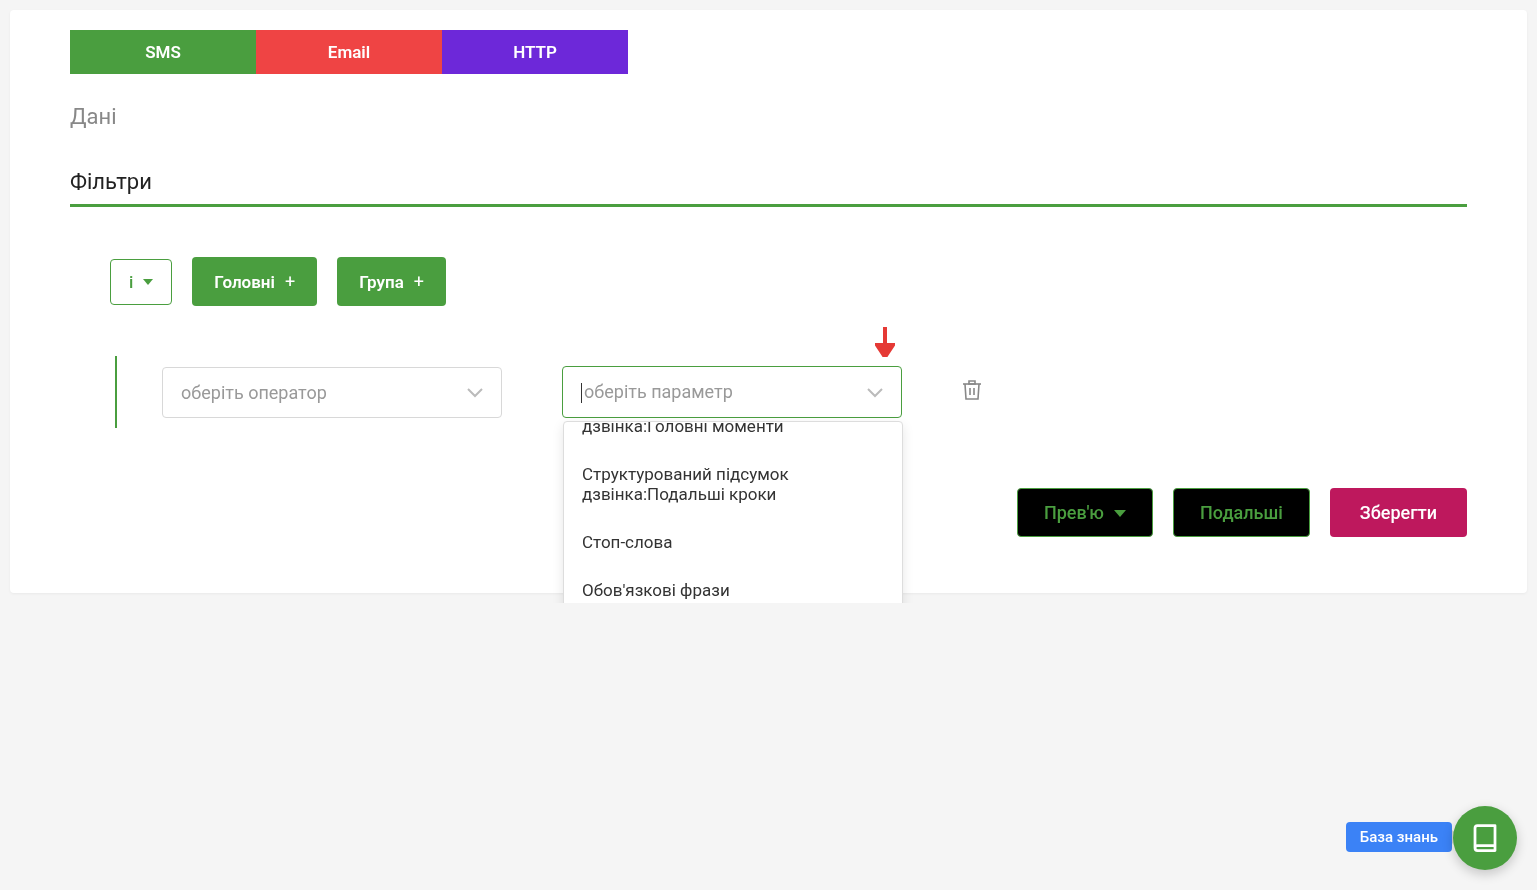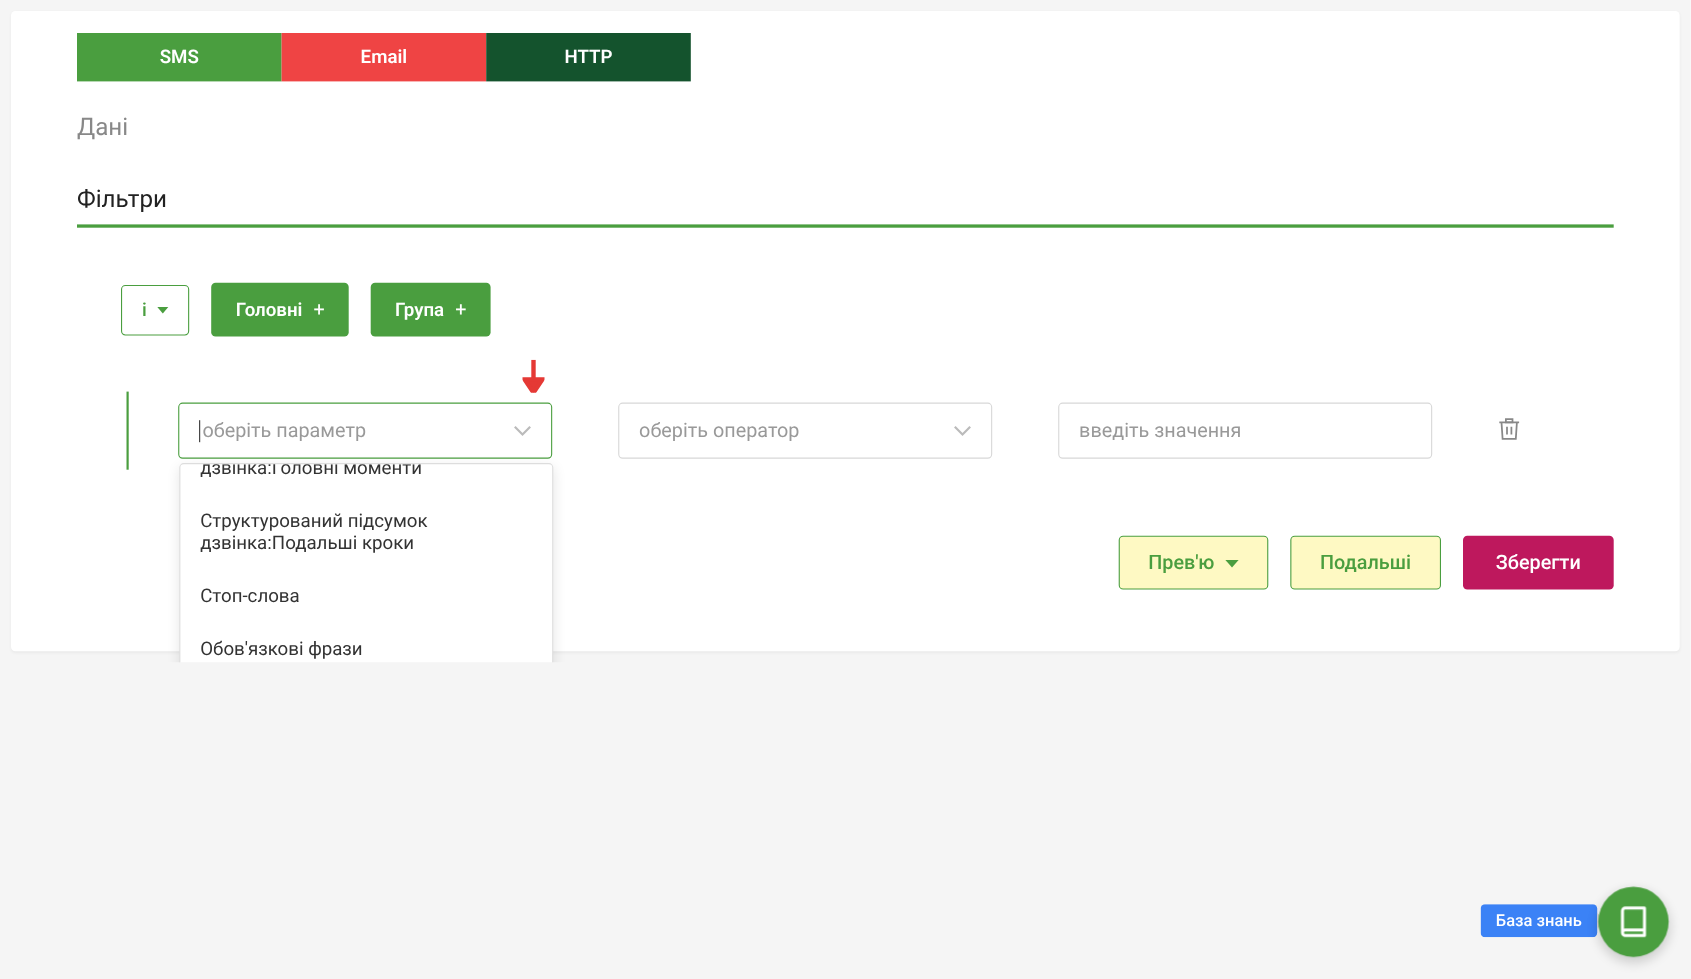--- a/index.html
+++ b/index.html
@@ -29,21 +29,21 @@
       text-align: center;
       color: #fff;
       font-weight: 600;
       font-size: 17px;
       cursor: pointer;
       flex: 0 0 auto;
       width: 186px;
     }
     .top-tab.sms { background: #4a9e3f; }
     .top-tab.email { background: #ef4444; }
-    .top-tab.http { background: #14532d; }
+    .top-tab.http { background: #6d28d9; }
     .sub-tabs {
       display: flex;
       gap: 30px;
       margin-bottom: 50px;
       flex-direction: column;
     }
     .sub-tab {
       font-size: 22px;
       color: #888;
       padding-bottom: 10px;
@@ -198,21 +198,21 @@
       font-weight: bold;
       pointer-events: none;
     }
     .action-row {
       display: flex;
       justify-content: flex-end;
       gap: 20px;
       margin-top: 60px;
     }
     .btn-outline {
-      background: #fef9c3;
+      background: #000000;
       border: 1.5px solid #4a9e3f;
       color: #4a9e3f;
       padding: 13px 26px;
       border-radius: 4px;
       font-size: 18px;
       font-weight: 500;
       cursor: pointer;
       display: flex;
       align-items: center;
       gap: 10px;
@@ -305,20 +305,29 @@
         <span class="plus">+</span>
       </button>
       <button class="btn-green">
         <span>Група</span>
         <span class="plus">+</span>
       </button>
     </div>
 
     <div class="filter-row-wrap">
       <div class="filter-row">
+        <div class="select-box gray">
+          <span class="placeholder">оберіть оператор</span>
+          <span class="chev">
+            <svg width="16" height="10" viewBox="0 0 16 10">
+                <path d="M1 1 L8 8 L15 1" stroke="#bbb" stroke-width="2" fill="none"></path>
+              </svg>
+          </span>
+        </div>
+
         <div class="select-box" style="position:relative;">
           <span class="red-arrow">
             <svg width="20" height="30" viewBox="0 0 20 30">
                 <path d="M10 0 L10 20 M10 30 L2 18 L18 18 Z" stroke="#e53935" stroke-width="4" fill="#e53935"></path>
               </svg>
           </span>
           <span class="placeholder cursor">оберіть параметр</span>
           <span class="chev">
             <svg width="16" height="10" viewBox="0 0 16 10">
                 <path d="M1 1 L8 8 L15 1" stroke="#bbb" stroke-width="2" fill="none"></path>
@@ -330,30 +339,20 @@
             <div class="dropdown-item">Структурований підсумок дзвінка:Подальші кроки</div>
             <div class="dropdown-item">Стоп-слова</div>
             <div class="dropdown-item">Обов'язкові фрази</div>
             <div class="dropdown-item">Custom1</div>
             <div class="dropdown-item">Custom2</div>
             <div class="dropdown-item">Custom3</div>
             <div class="dropdown-item highlighted">Назва профілю</div>
           </div>
         </div>
 
-        <div class="select-box gray">
-          <span class="placeholder">оберіть оператор</span>
-          <span class="chev">
-            <svg width="16" height="10" viewBox="0 0 16 10">
-                <path d="M1 1 L8 8 L15 1" stroke="#bbb" stroke-width="2" fill="none"></path>
-              </svg>
-          </span>
-        </div>
-
-        <input class="input-box" placeholder="введіть значення" style="">
 
         <span class="trash-icon">
           <svg width="20" height="22" viewBox="0 0 20 22" fill="none" stroke="#888" stroke-width="1.6">
             <path d="M1 5 L19 5"></path>
             <path d="M7 2 L13 2 L13 5 L7 5 Z"></path>
             <path d="M3 5 L4 20 L16 20 L17 5"></path>
             <path d="M8 9 L8 16 M12 9 L12 16"></path>
           </svg>
         </span>
       </div>

